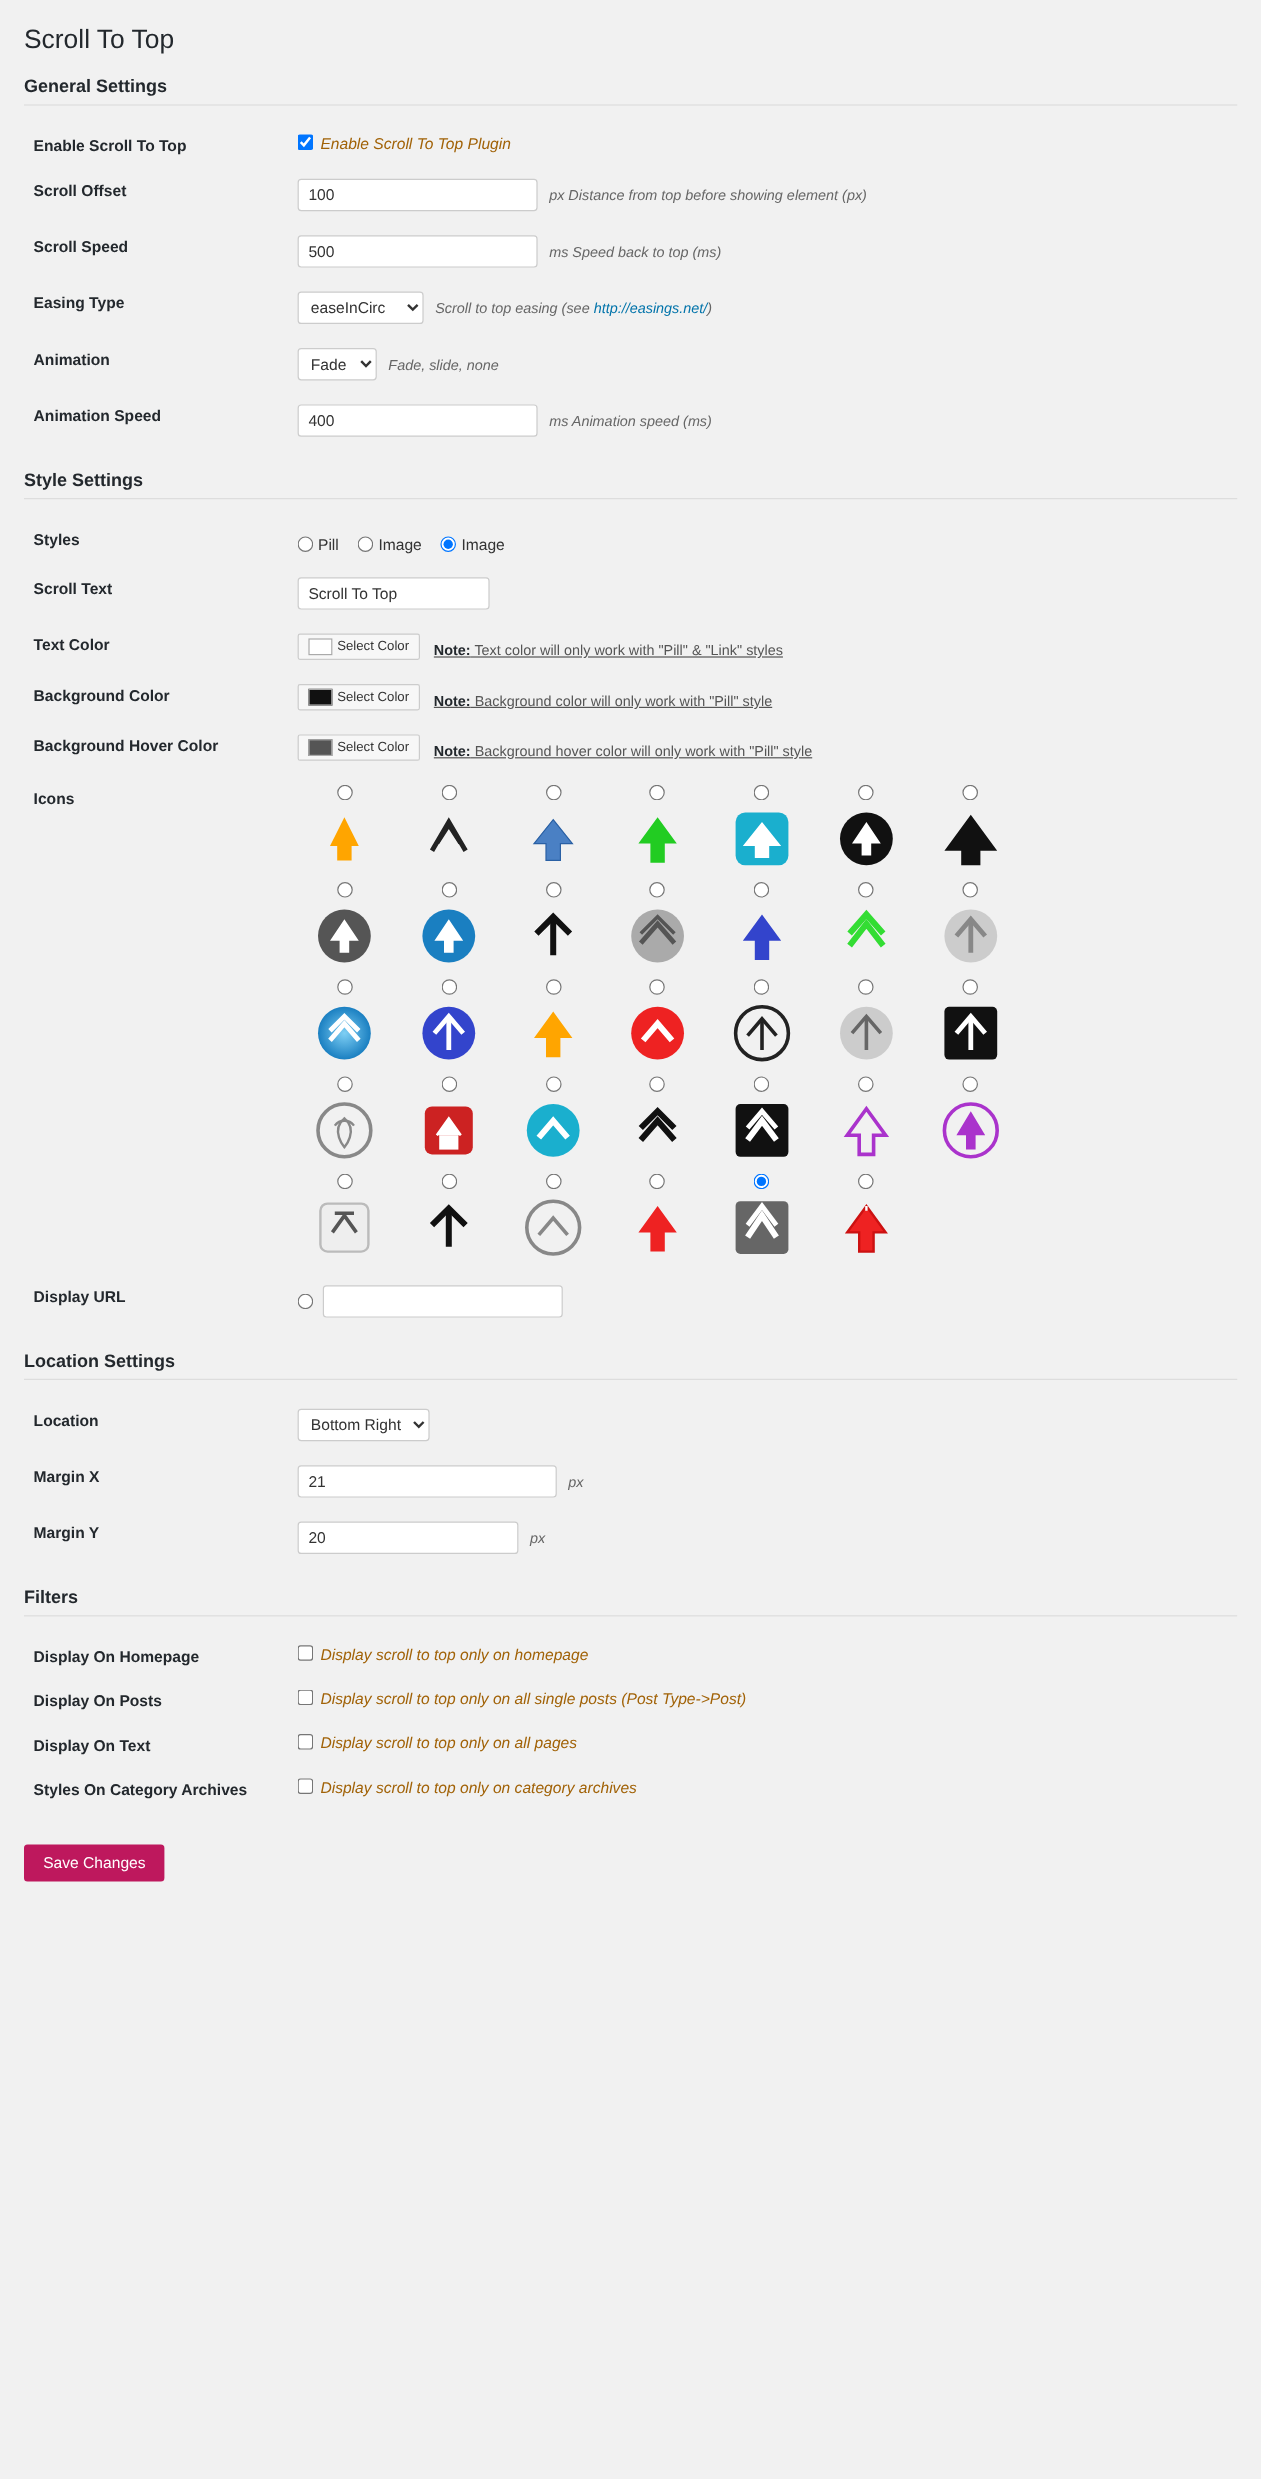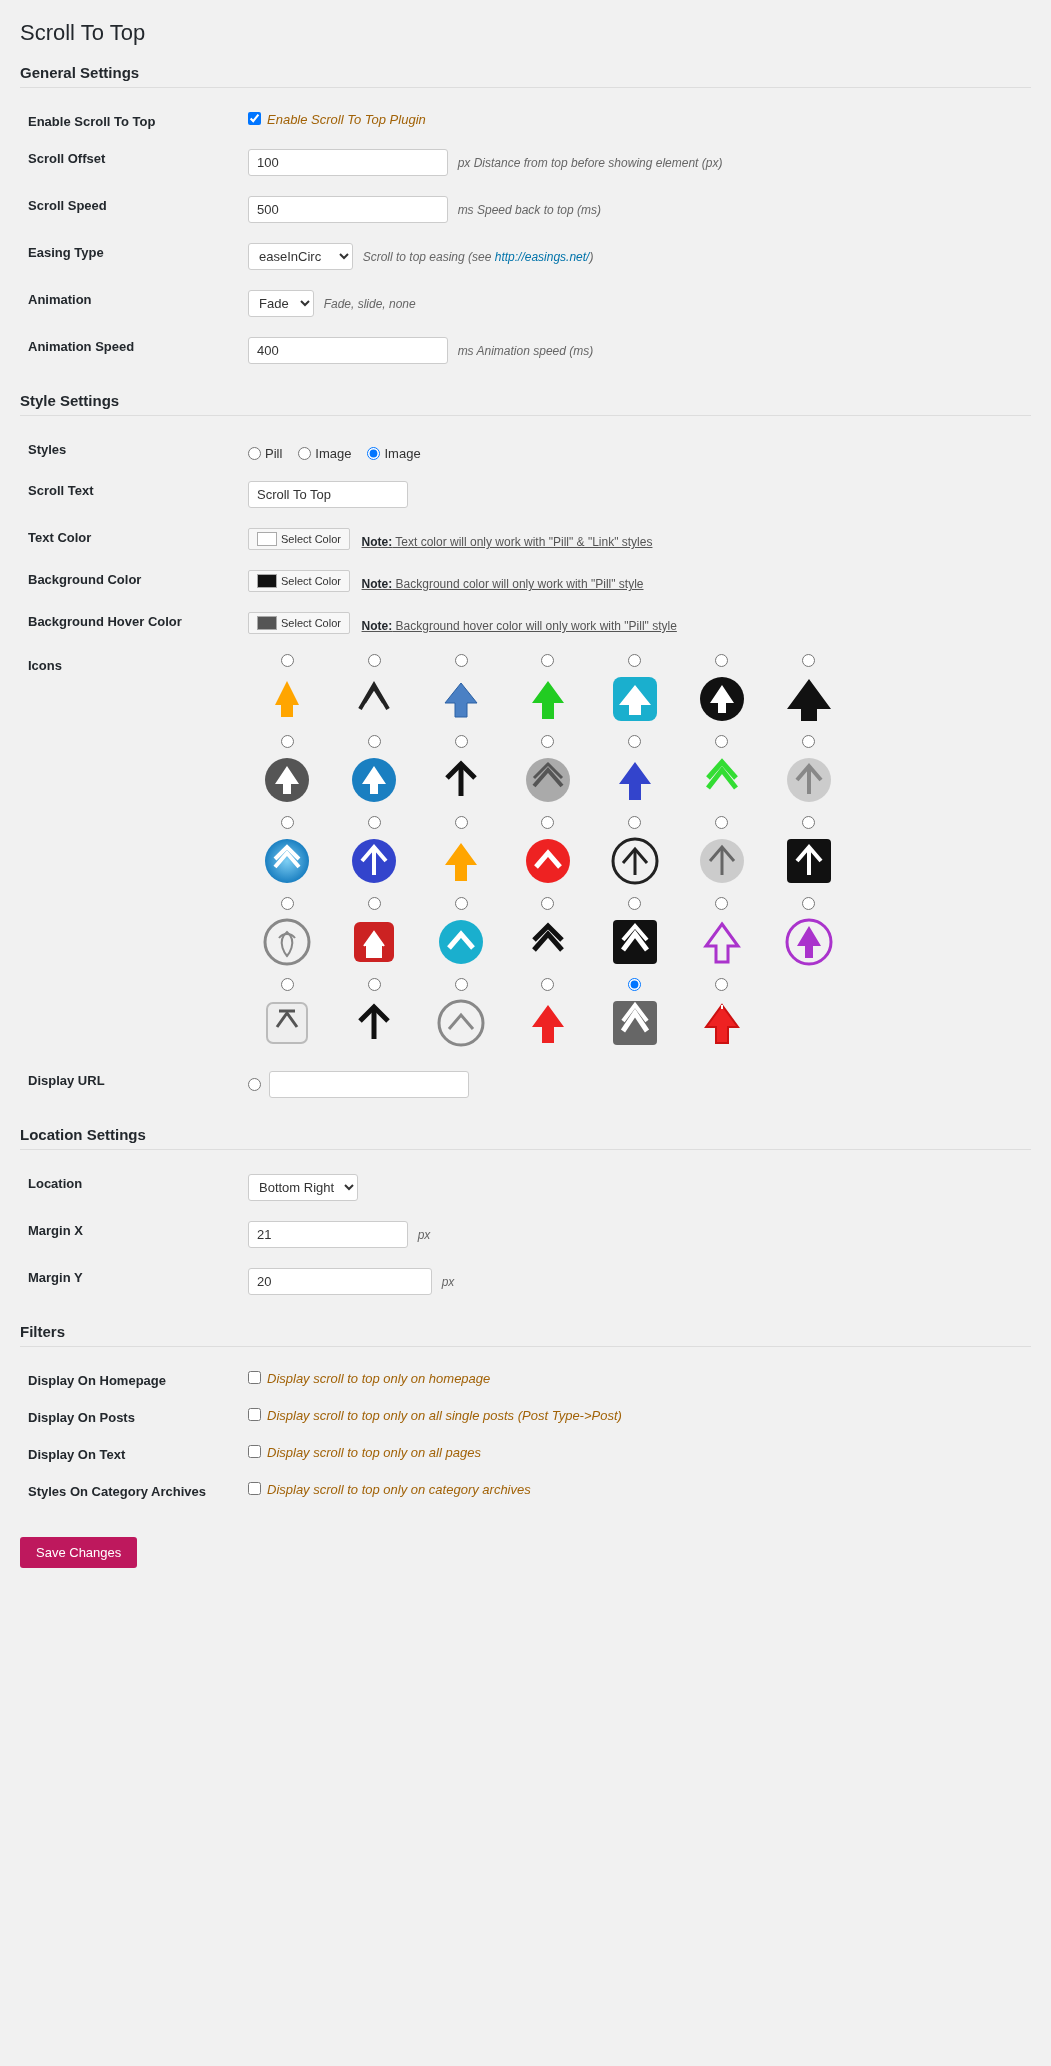--- a/index.html
+++ b/index.html
@@ -650,21 +650,21 @@
           <option>Bottom Right</option>
           <option>Bottom Left</option>
           <option>Top Right</option>
           <option>Top Left</option>
         </select>
       </td>
     </tr>
     <tr>
       <td>Margin X</td>
       <td>
-        <input type="text" style="width: 160px;" value="21">
+        <input type="text" style="width: 216px;" value="21">
         <span class="inline-note">px</span>
       </td>
     </tr>
     <tr>
       <td>Margin Y</td>
       <td>
         <input type="text" style="width: 184px;" value="20">
         <span class="inline-note">px</span>
       </td>
     </tr>

